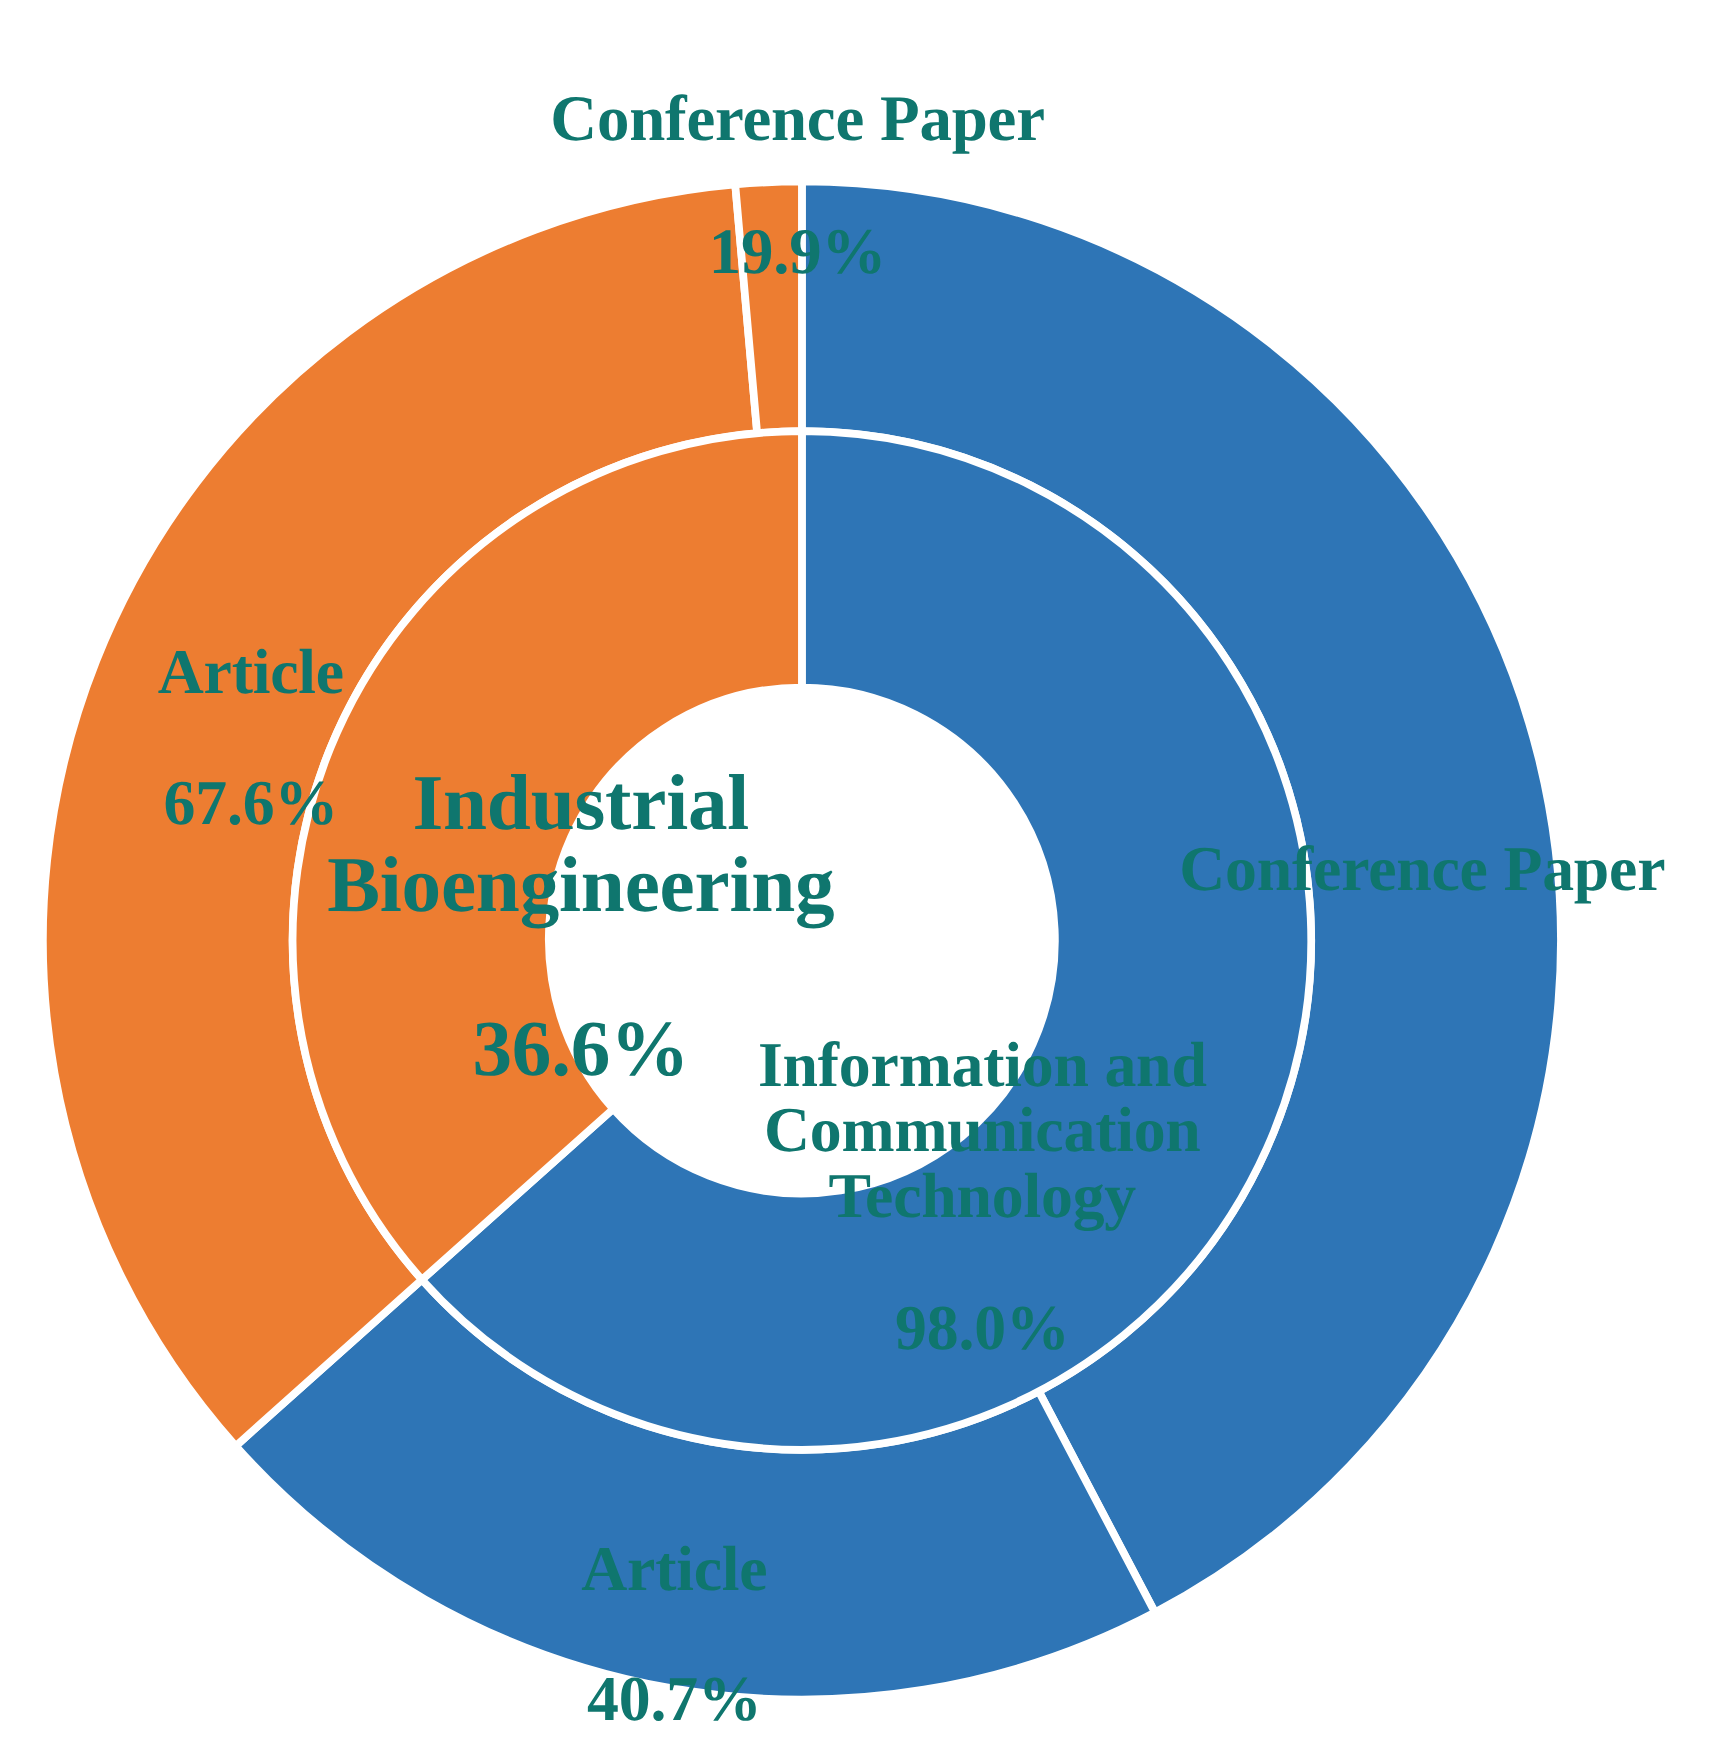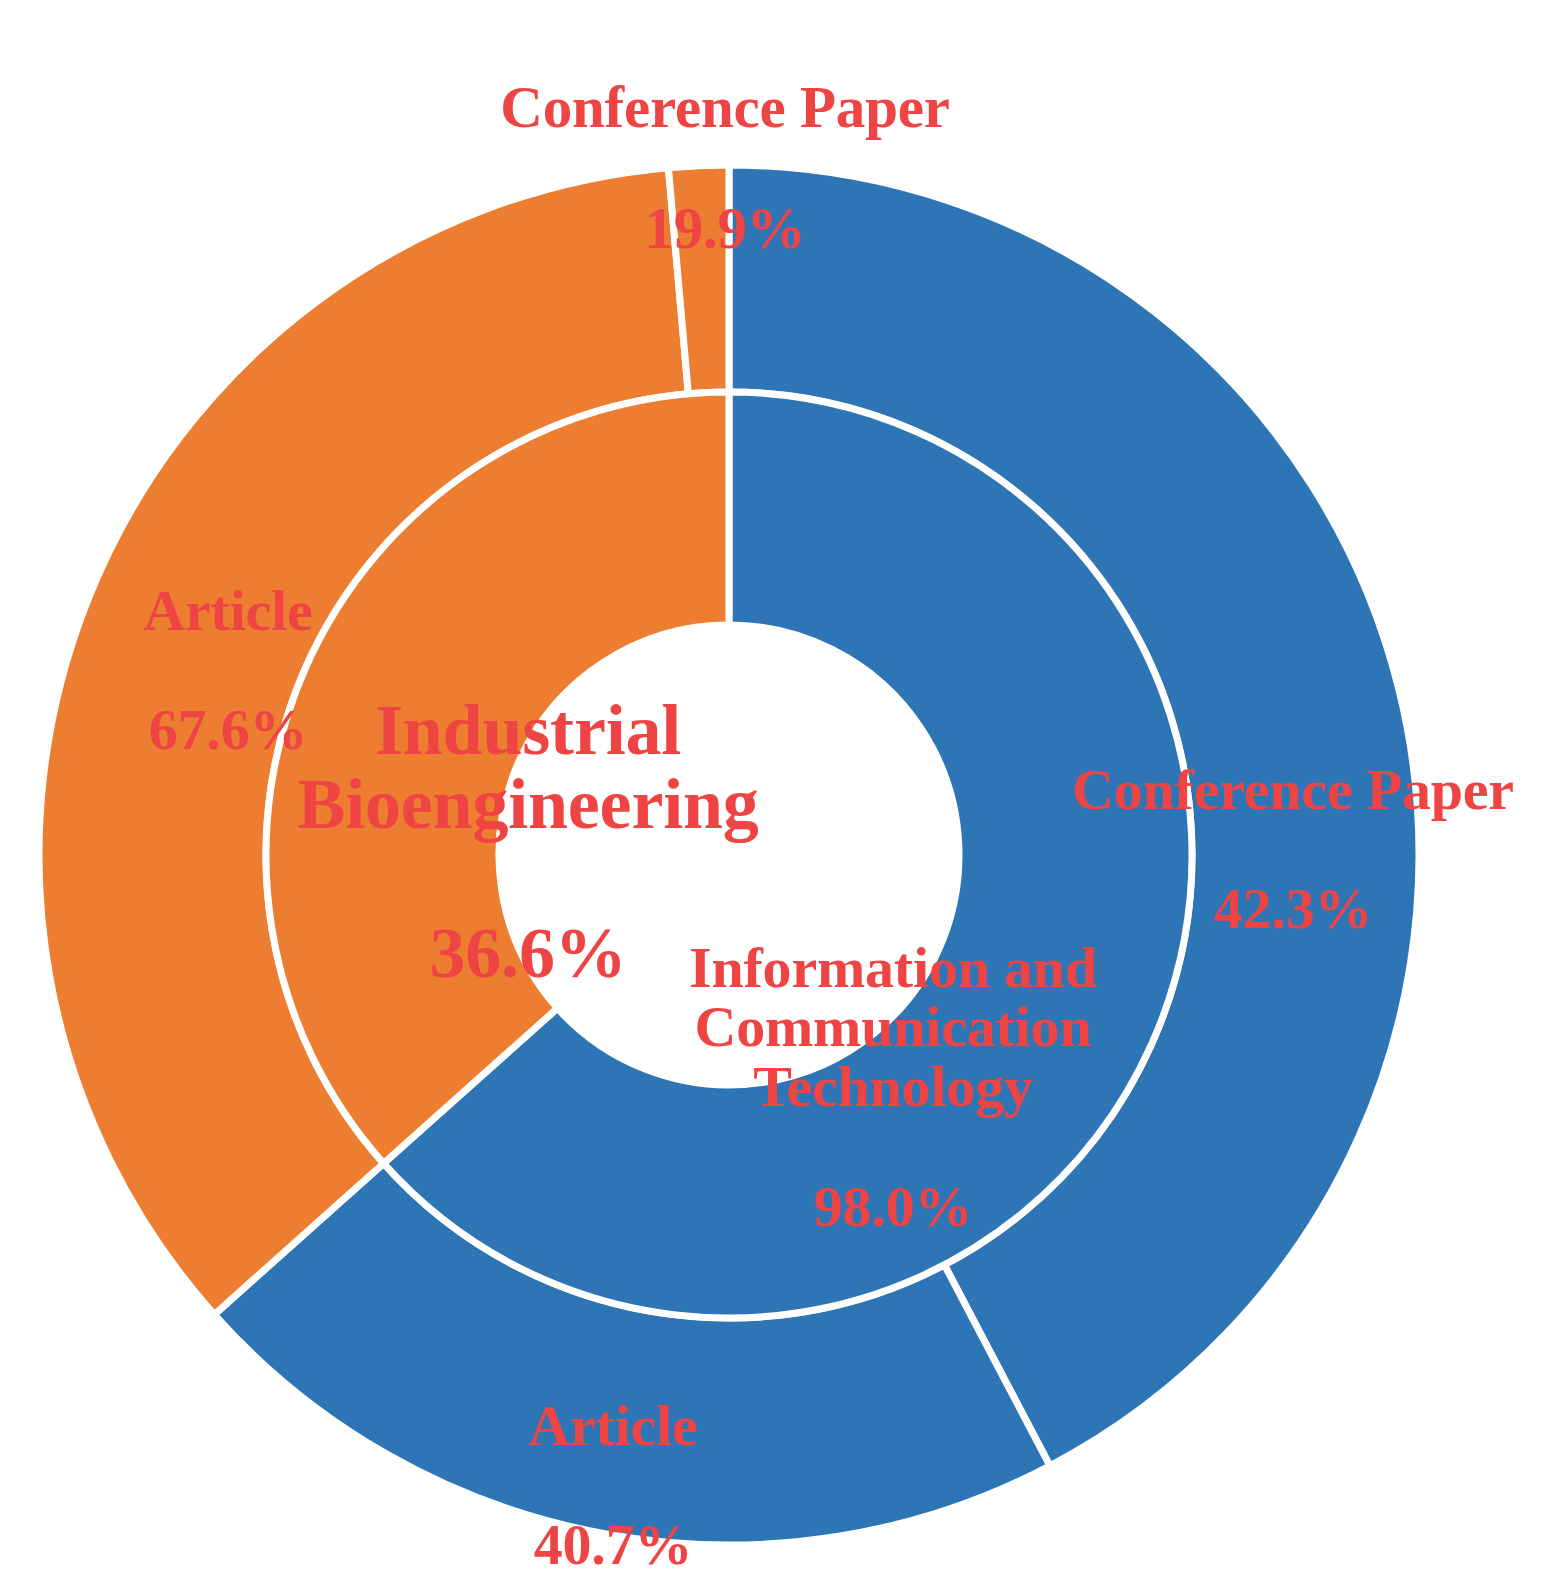--- a/index.html
+++ b/index.html
@@ -23,21 +23,21 @@
   #donut-svg {
     position: absolute;
     left: 0;
     top: 0;
     width: 1565px;
     height: 1583px;
     display: block;
   }
   .label {
     position: absolute;
-    color: #ef4444;
+    color: #0f766e;
     font-family: "Liberation Serif", "DejaVu Serif", serif;
     font-weight: bold;
     text-align: center;
     line-height: 1.03;
     white-space: pre-line;
     letter-spacing: -0.2px;
     pointer-events: none;
   }
   .label .pct { display: block; }
   .label .nm  { display: block; }
@@ -111,21 +111,20 @@
     <span class="pct">19.9%</span>
   </div>
 
   <div class="label" id="label-outer-article-ib">
     <span class="nm">Article</span>
     <span class="pct">67.6%</span>
   </div>
 
   <div class="label" id="label-outer-cp-ict">
     <span class="nm">Conference Paper</span>
-    <span class="pct">42.3%</span>
   </div>
 
   <div class="label" id="label-outer-article-ict">
     <span class="nm">Article</span>
     <span class="pct">40.7%</span>
   </div>
 
   <div class="label" id="label-inner-ib">
     <span class="nm">Industrial
 Bioengineering</span>

